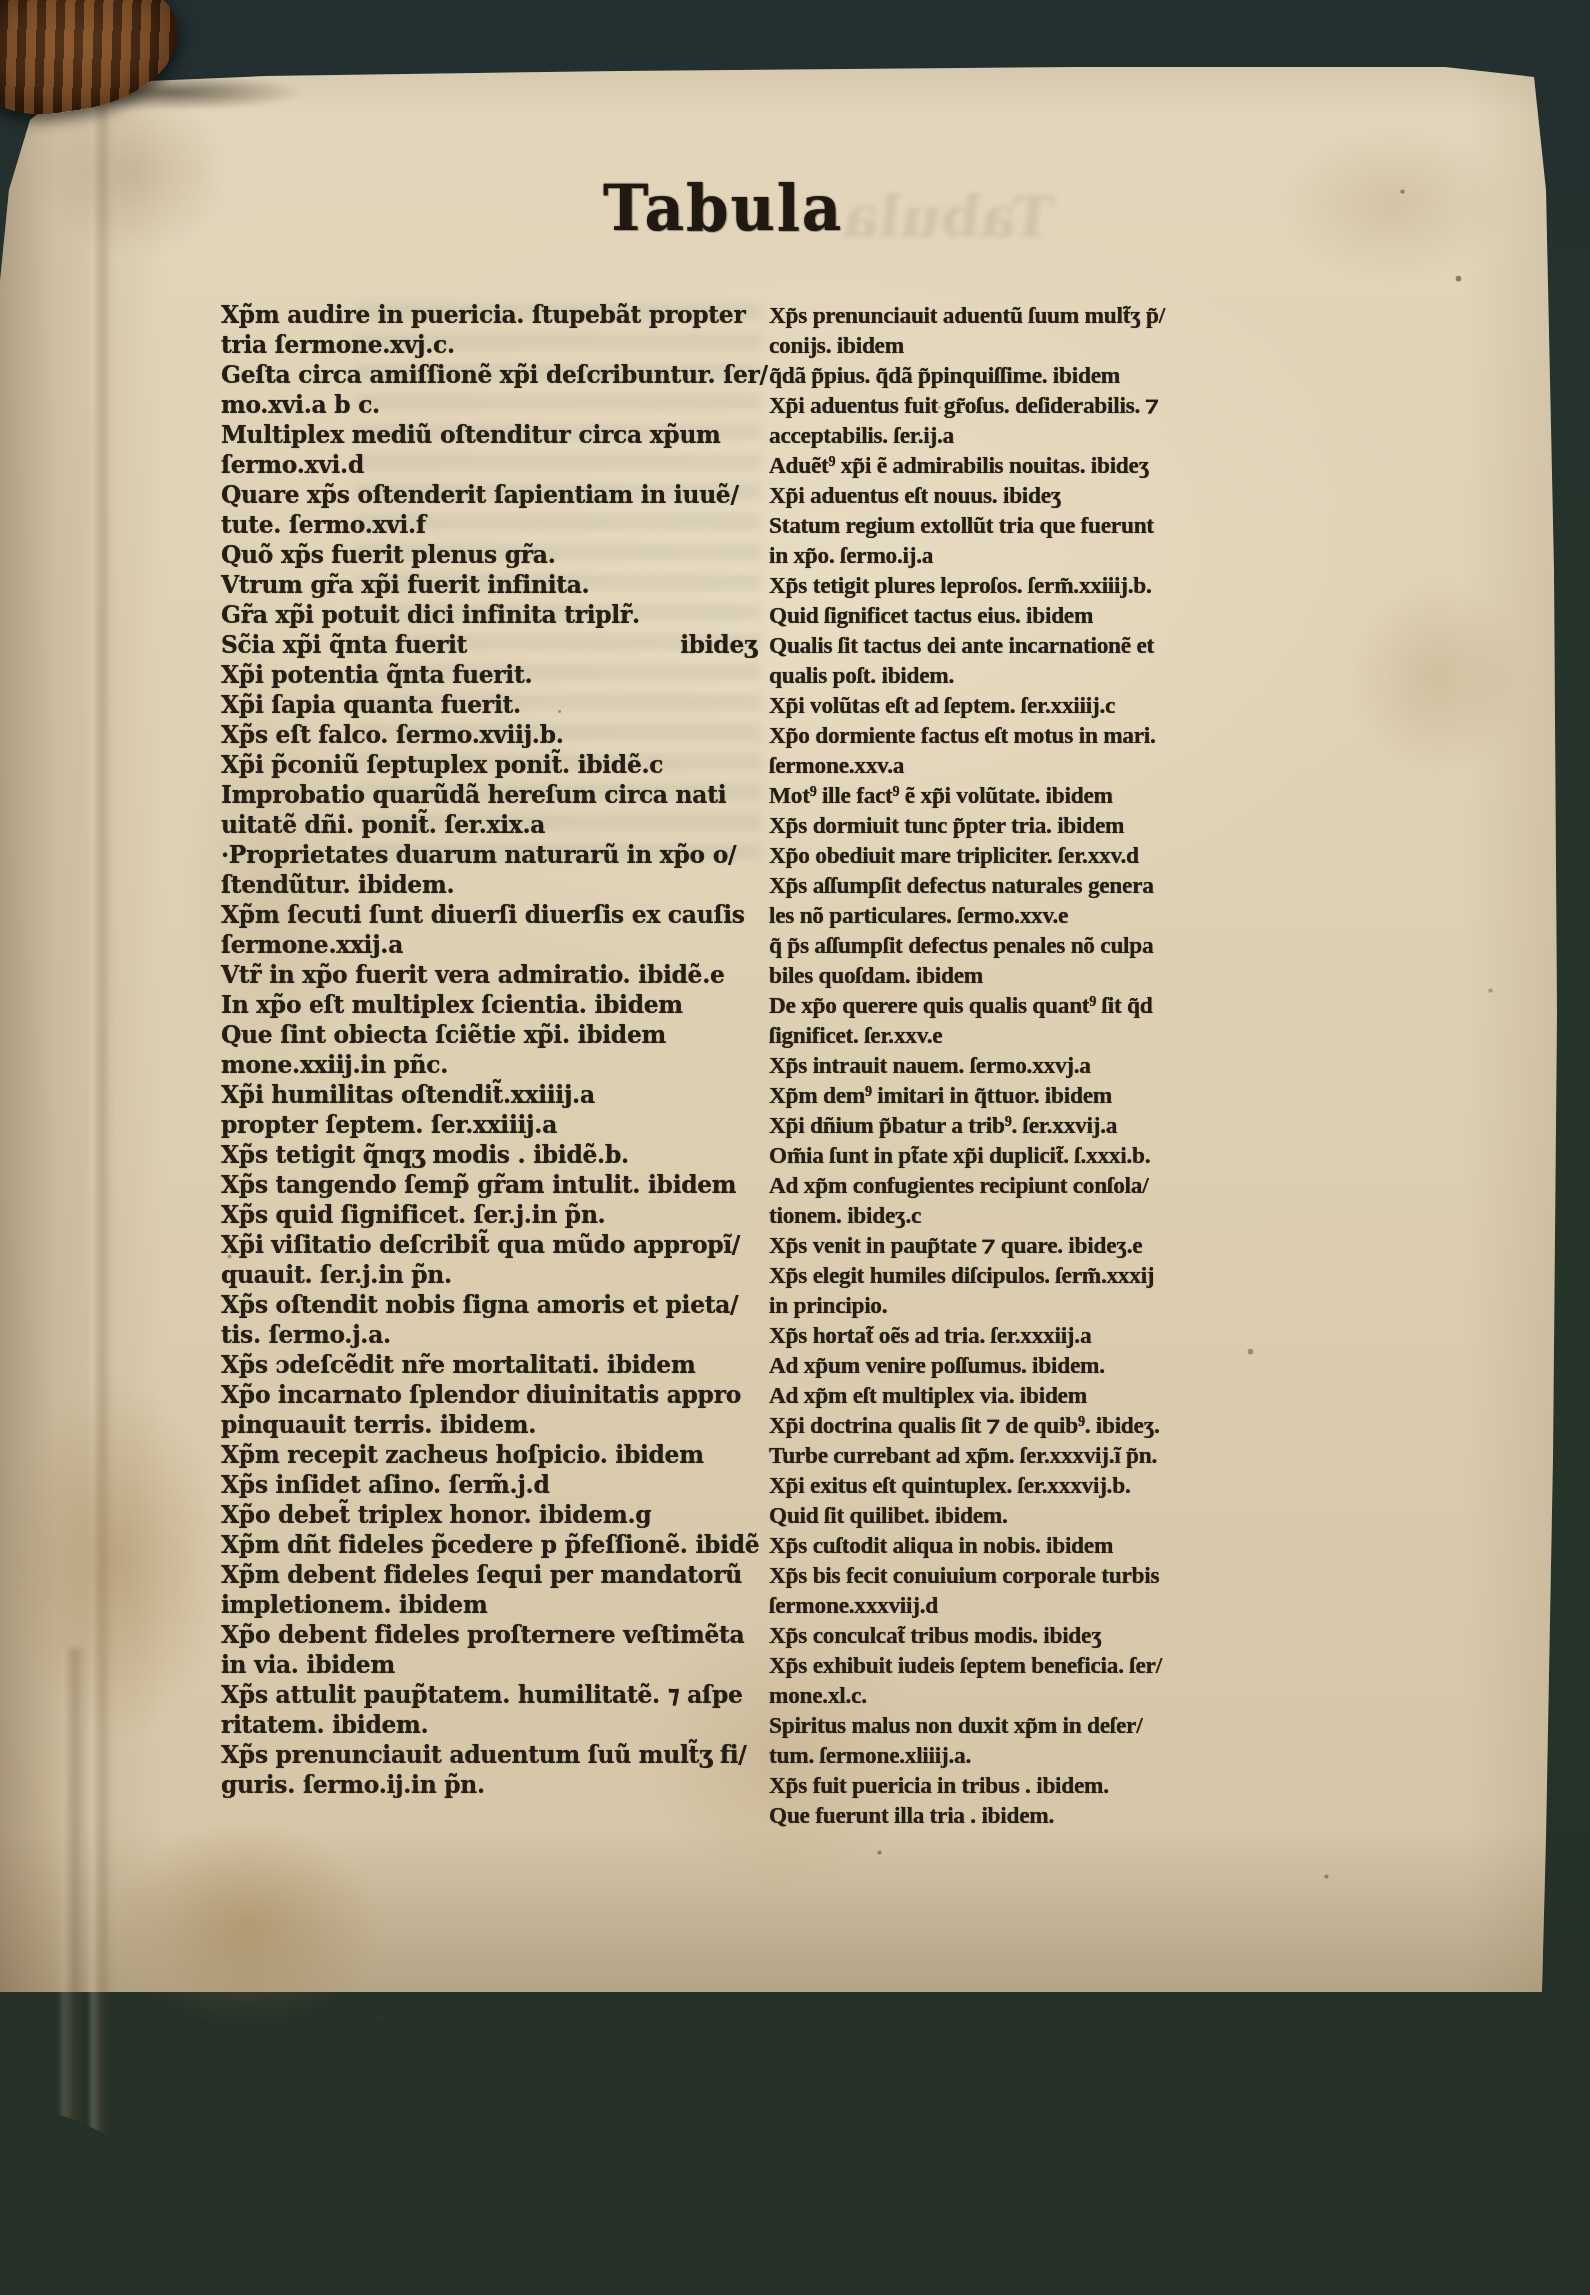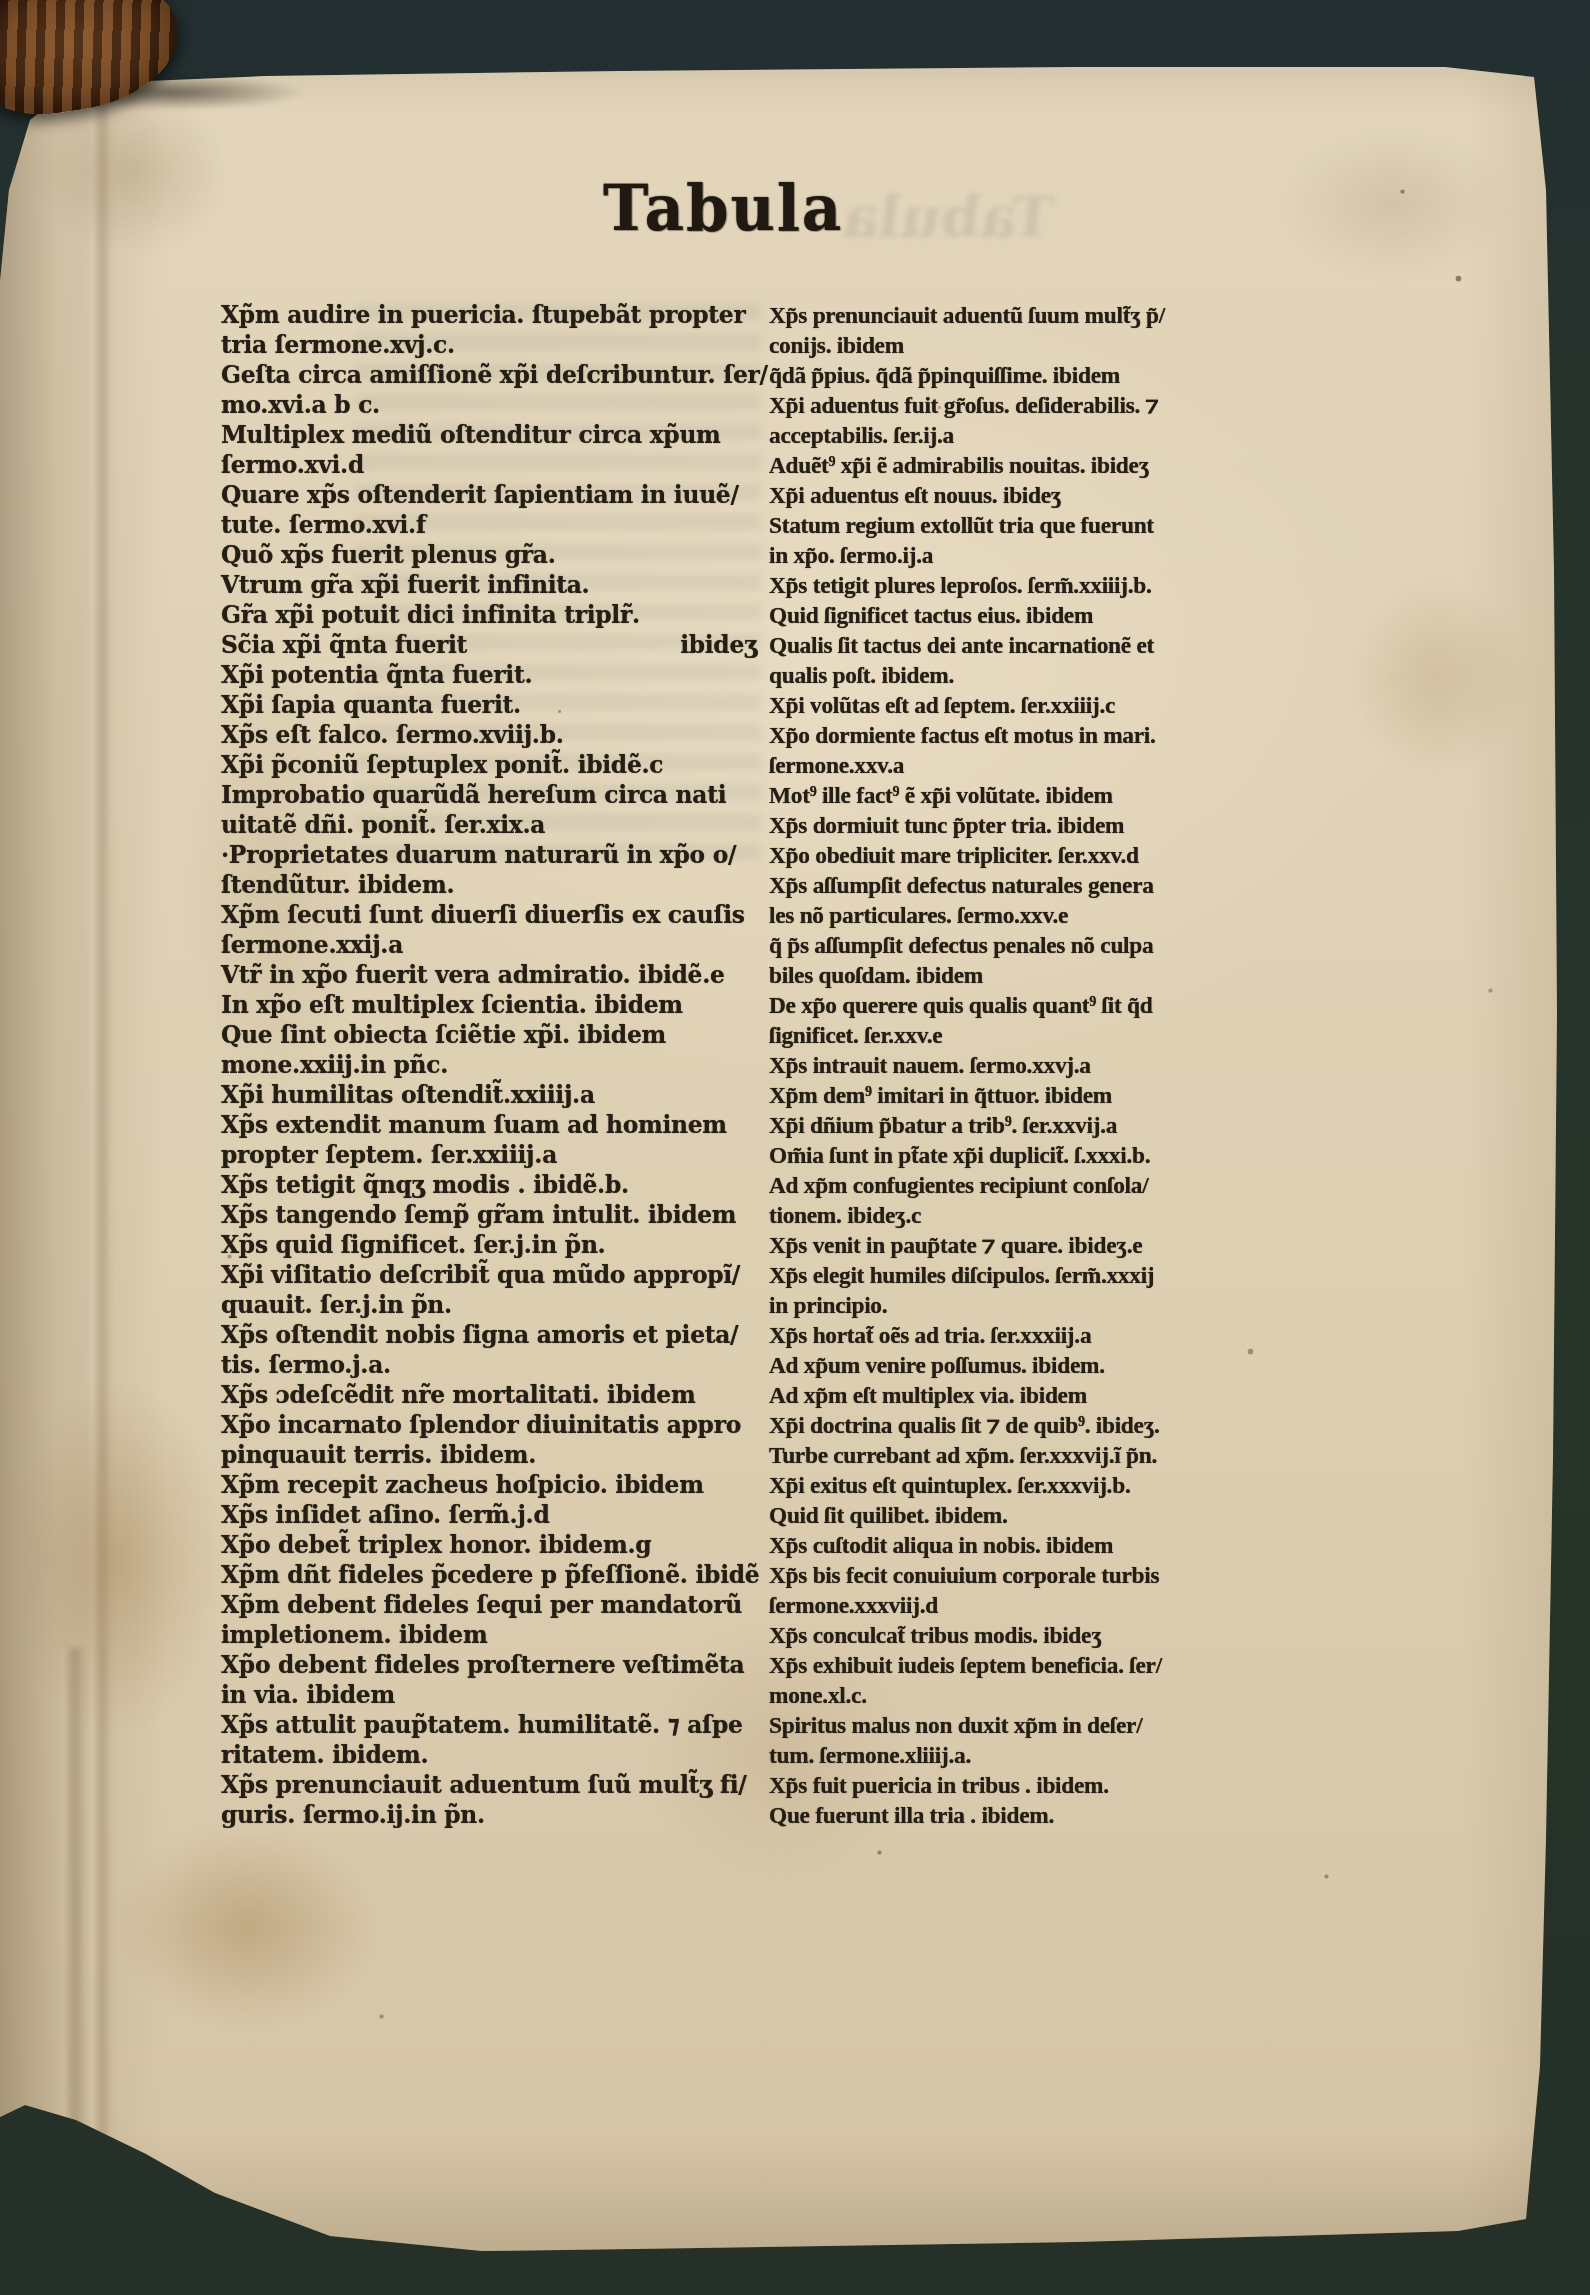--- a/index.html
+++ b/index.html
@@ -6,21 +6,21 @@
   body{
     width:1590px;height:2295px;overflow:hidden;
     background:#27332c;
     font-family:"DejaVu Serif","DejaVu Sans",serif;
   }
   #canvas{position:relative;width:1590px;height:2295px;
     background:linear-gradient(180deg,#232e31 0%,#26332c 18%,#273429 60%,#243028 100%);}
 
   
   .book-page{
-    position:absolute;left:0;top:0;width:1590px;height:2295px;
+    position:absolute;left:0;top:0;width:1590px;height:1992px;
     background:
       radial-gradient(887px 570px at 52% 30%, rgba(255,248,230,.25), rgba(255,248,230,0) 70%),
       linear-gradient(90deg, rgba(94,72,44,.38) 0px, rgba(120,95,60,.18) 57px, rgba(120,95,60,0) 165px),
       linear-gradient(270deg, rgba(94,75,48,.30) 0px, rgba(110,88,55,.12) 38px, rgba(110,88,55,0) 127px),
       linear-gradient(0deg, rgba(96,78,50,.28) 0px, rgba(96,78,50,0) 165px),
       linear-gradient(180deg, rgba(104,84,52,.25) 0px, rgba(104,84,52,0) 114px),
       linear-gradient(180deg,#e3d6bc 0%,#e0d2b6 30%,#ddcfb2 55%,#d9c9ac 80%,#d5c4a5 100%);
     clip-path:polygon(
       0px 282px, 9px 190px, 30px 120px, 76px 84px, 266px 76px,
       621px 71px, 1077px 67px, 1445px 67px, 1534px 77px, 1546px 190px,
@@ -164,21 +164,20 @@
           <div class="text-line">uitatẽ dñi. ponit̃. ſer.xix.a</div>
           <div class="text-line">·Proprietates duarum naturarũ in xp̃o o/</div>
           <div class="text-line">ſtendũtur. ibidem.</div>
           <div class="text-line">Xp̃m ſecuti ſunt diuerſi diuerſis ex cauſis</div>
           <div class="text-line">ſermone.xxij.a</div>
           <div class="text-line">Vtr̃ in xp̃o fuerit vera admiratio. ibidẽ.e</div>
           <div class="text-line">In xp̃o eſt multiplex ſcientia. ibidem</div>
           <div class="text-line">Que ſint obiecta ſciẽtie xp̃i. ibidem</div>
           <div class="text-line">mone.xxiij.in pñc.</div>
           <div class="text-line">Xp̃i humilitas oſtendit̃.xxiiij.a</div>
-          <div class="text-line">Xp̃s extendit manum ſuam ad hominem</div>
           <div class="text-line">propter ſeptem. ſer.xxiiij.a</div>
           <div class="text-line">Xp̃s tetigit q̃nqʒ modis . ibidẽ.b.</div>
           <div class="text-line">Xp̃s tangendo ſemp̃ gr̃am intulit. ibidem</div>
           <div class="text-line">Xp̃s quid ſignificet. ſer.j.in p̃n.</div>
           <div class="text-line">Xp̃i viſitatio deſcribit̃ qua mũdo appropĩ/</div>
           <div class="text-line">quauit. ſer.j.in p̃n.</div>
           <div class="text-line">Xp̃s oſtendit nobis ſigna amoris et pieta/</div>
           <div class="text-line">tis. ſermo.j.a.</div>
           <div class="text-line">Xp̃s ɔdeſcẽdit nr̃e mortalitati. ibidem</div>
           <div class="text-line">Xp̃o incarnato ſplendor diuinitatis appro</div>

